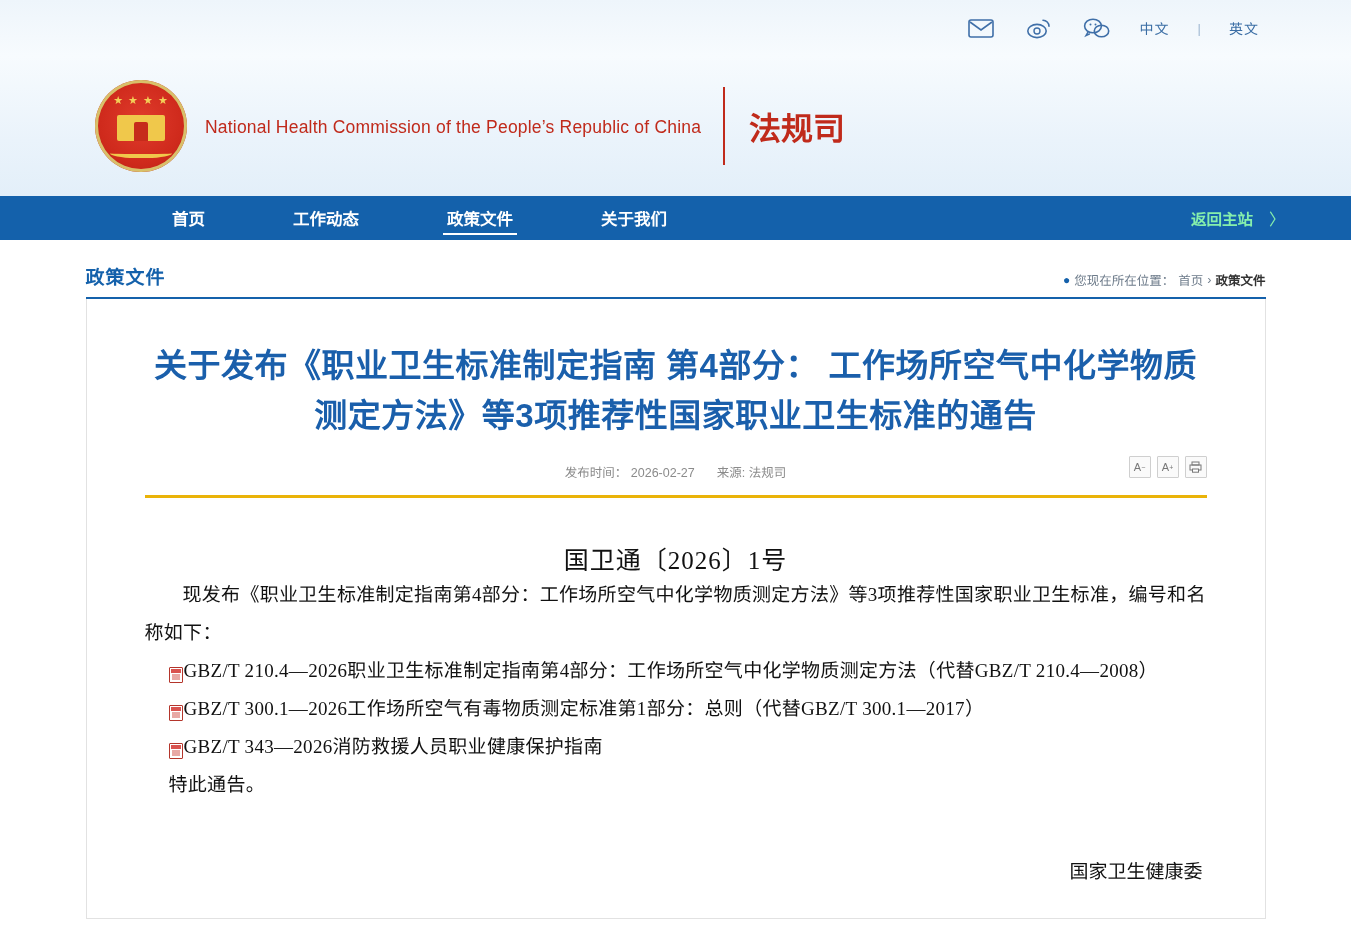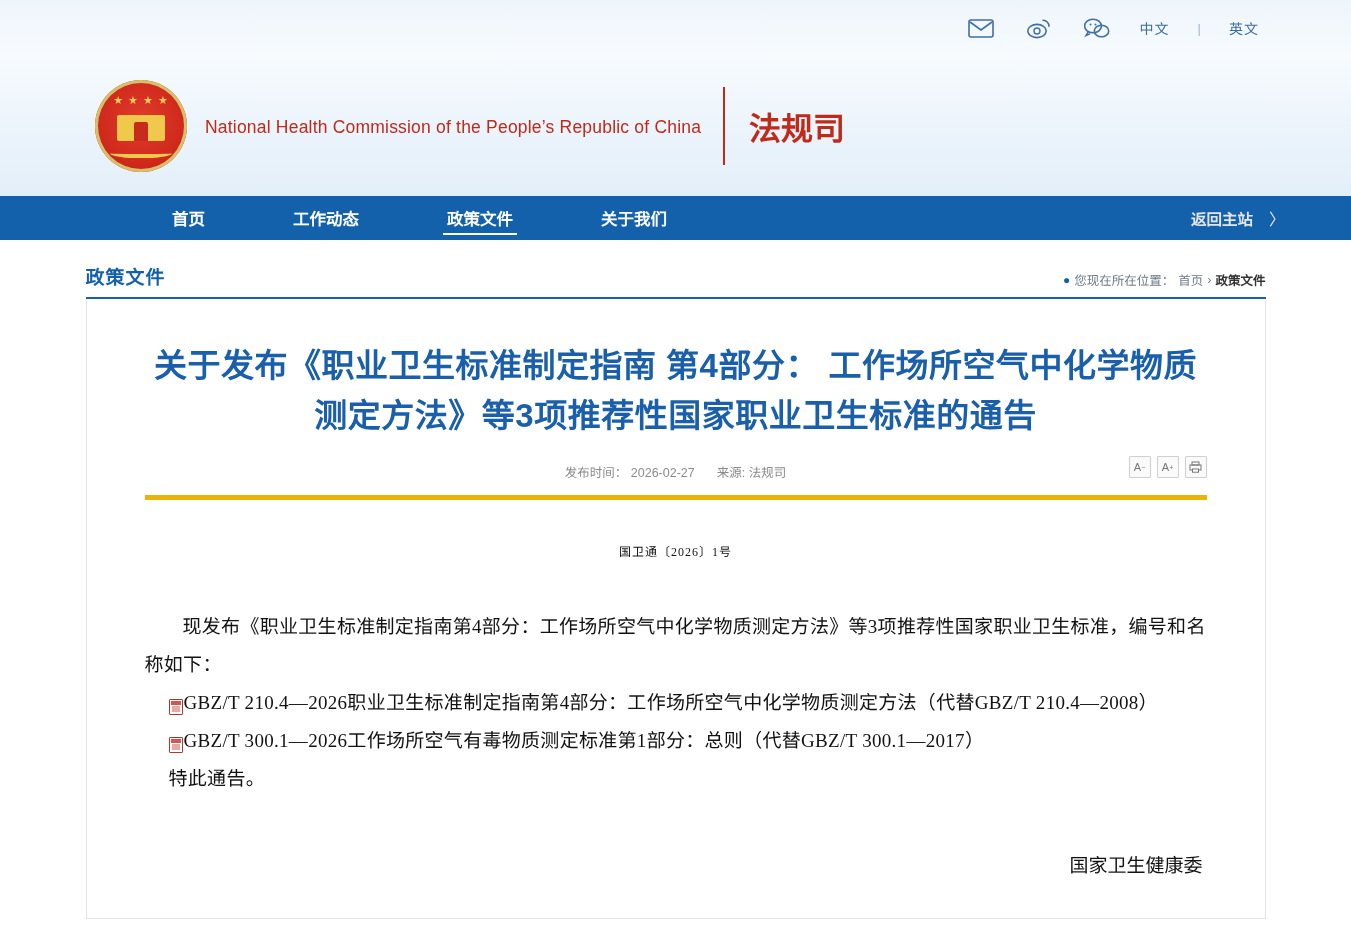--- a/index.html
+++ b/index.html
@@ -154,21 +154,21 @@
     right: 26%;
     bottom: 5px;
     height: 2px;
     background: #ffffff;
   }
   .nav-right {
     margin-left: auto;
     margin-right: 66px;
     display: flex;
     align-items: center;
-    color: #e5e5e5;
+    color: #86efac;
     font-size: 15.5px;
     font-weight: bold;
     cursor: pointer;
     gap: 16px;
   }
   .nav-right .chev { font-weight: normal; font-size: 16px; }
 
   
   .page {
     background: #ffffff;
@@ -217,21 +217,21 @@
     text-align: center;
     line-height: 1.5;
     letter-spacing: .5px;
     margin: 12px 0 0 0;
     font-family: "Liberation Sans", sans-serif;
   }
   .meta-row {
     position: relative;
     margin-top: 22px;
     padding-bottom: 14px;
-    border-bottom: 5px solid #eab308;
+    border-bottom: 3px solid #eab308;
     text-align: center;
   }
   .meta {
     font-size: 12.5px;
     color: #8b8b8b;
     display: inline-flex;
     gap: 22px;
   }
   .tools {
     position: absolute;
@@ -250,32 +250,31 @@
     align-items: center;
     justify-content: center;
     cursor: pointer;
     border-radius: 1px;
   }
   .tool sup { font-size: 7px; }
 
   .docnum {
     text-align: center;
     font-family: "Liberation Serif", "DejaVu Serif", serif;
-    font-size: 12px;
+    font-size: 25px;
     color: #111;
     margin-top: 42px;
     letter-spacing: 1px;
   }
 
   .body-text {
     font-family: "Liberation Serif", "DejaVu Serif", serif;
     font-size: 19px;
     color: #111;
     line-height: 2;
-    margin-top: 48px;
     letter-spacing: .3px;
   }
   .body-text p { margin: 0; }
   .indent { text-indent: 2em; }
   .pdfline { display: flex; align-items: center; }
   .pdf-ic {
     width: 14px; height: 16px;
     margin: 7px 1px 0 24px;
     flex: none;
     position: relative;
@@ -423,20 +422,24 @@
       <p class="indent">现发布《职业卫生标准制定指南第4部分：工作场所空气中化学物质测定方法》等3项推荐性国家职业卫生标准，编号和名称如下：</p>
 
       <div class="pdfline">
         <span class="pdf-ic"></span>
         <span class="pdf-text">GBZ/T 210.4—2026职业卫生标准制定指南第4部分：工作场所空气中化学物质测定方法（代替GBZ/T 210.4—2008）</span>
       </div>
       <div class="pdfline">
         <span class="pdf-ic"></span>
         <span class="pdf-text">GBZ/T 300.1—2026工作场所空气有毒物质测定标准第1部分：总则（代替GBZ/T 300.1—2017）</span>
       </div>
+      <div class="pdfline">
+        <span class="pdf-ic"></span>
+        <span class="pdf-text">GBZ/T 343—2026消防救援人员职业健康保护指南</span>
+      </div>
 
       <p style="padding-left:24px">特此通告。</p>
     </div>
 
     <div class="signature">
       <div>国家卫生健康委</div>
 
     </div>
 
   </div>

